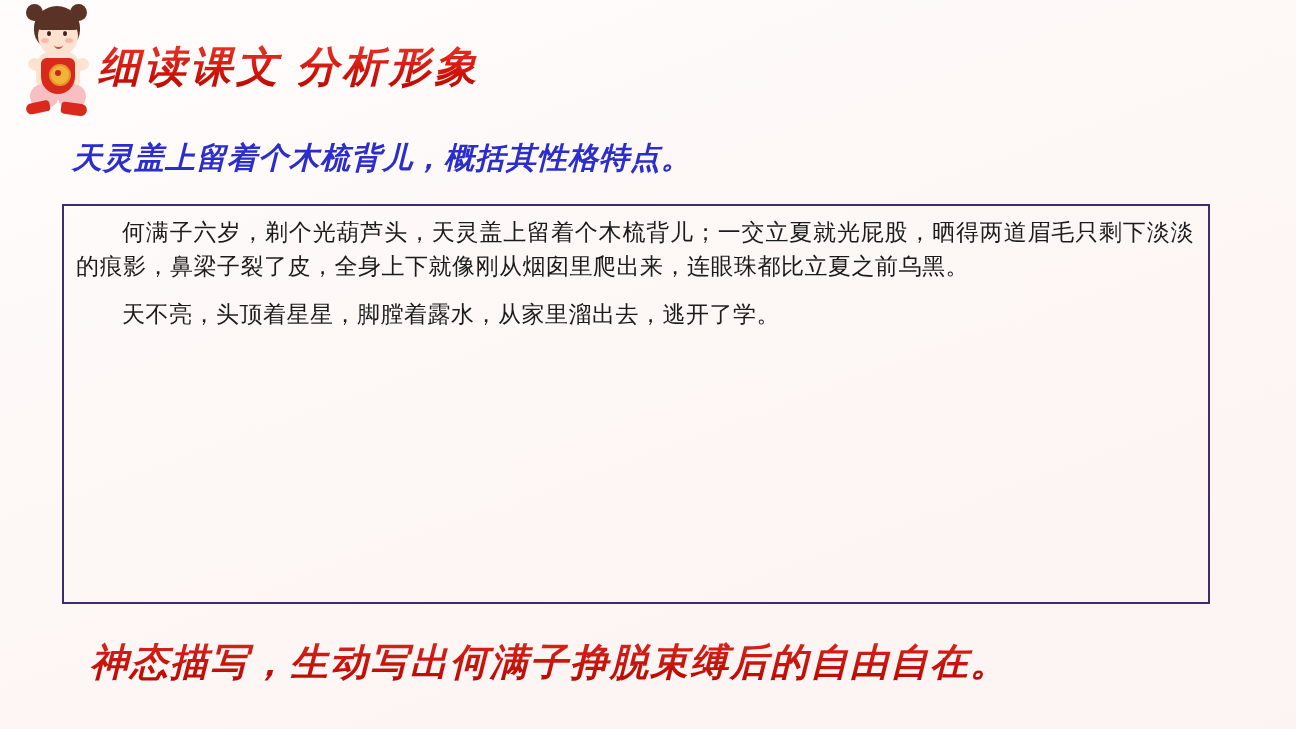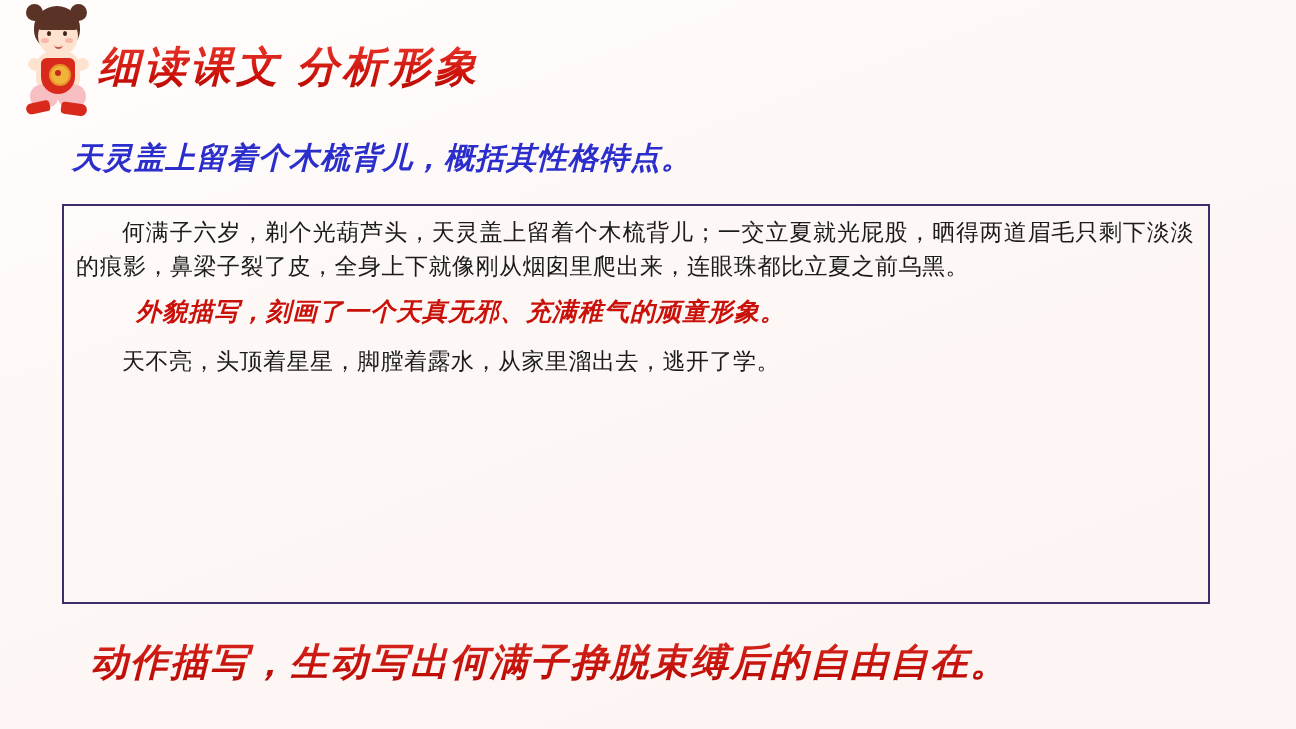--- a/index.html
+++ b/index.html
@@ -240,22 +240,21 @@
 
     <div id="title">细读课文 分析形象</div>
   </div>
 
   <div id="subtitle">天灵盖上留着个木梳背儿，概括其性格特点。</div>
 
   <div id="excerpt-box">
 
     <p class="para">何满子六岁，剃个光葫芦头，天灵盖上留着个木梳背儿；一交立夏就光屁股，晒得两道眉毛只剩下淡淡的痕影，鼻梁子裂了皮，全身上下就像刚从烟囱里爬出来，连眼珠都比立夏之前乌黑。</p>
 
-    <p class="annot">外貌描写，刻画了一个天真无邪、充满稚气的顽童形象。</p>
 
 
 
     <p class="para spaced">天不亮，头顶着星星，脚膛着露水，从家里溜出去，逃开了学。</p>
   </div>
 
-  <div id="conclusion">动作描写，生动写出何满子挣脱束缚后的自由自在。</div>
+  <div id="conclusion">神态描写，生动写出何满子挣脱束缚后的自由自在。</div>
 
 </div>
 
 </body></html>

